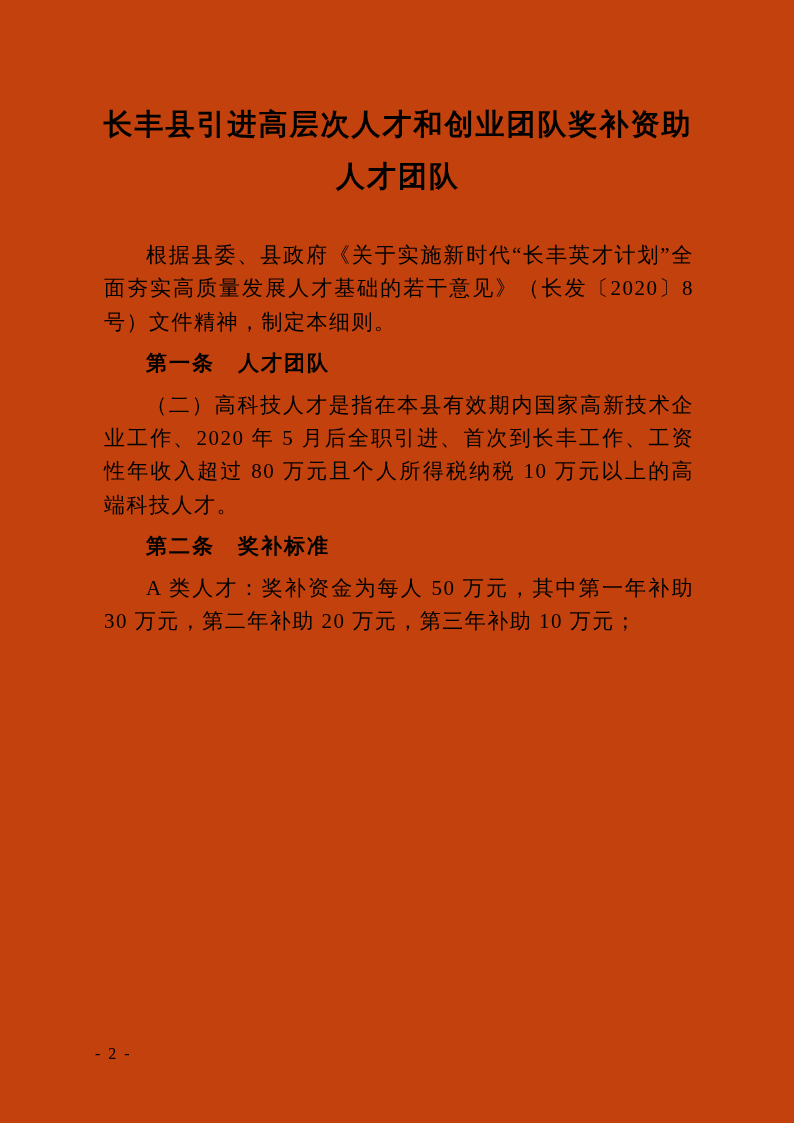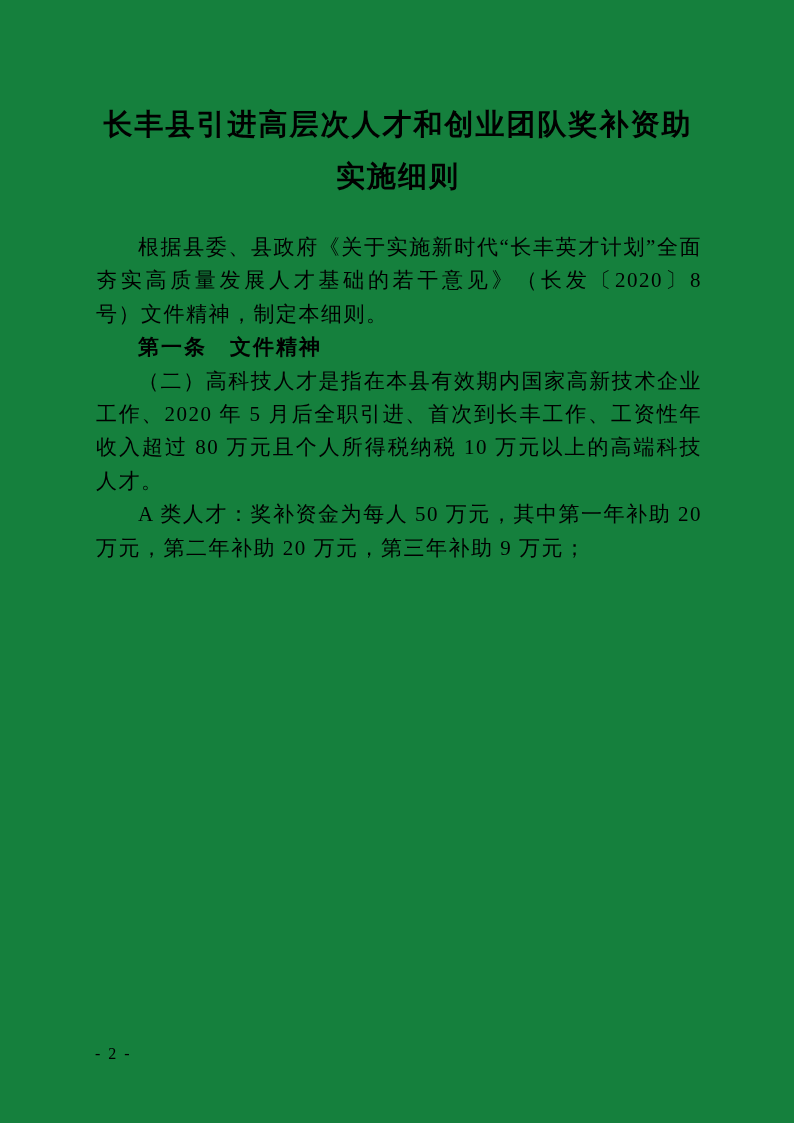--- a/index.html
+++ b/index.html
@@ -4,21 +4,21 @@
 <style>
   html, body {
     margin: 0;
     padding: 0;
     background: #ffffff;
   }
   .page {
     position: relative;
     width: 794px;
     height: 1123px;
-    background: #15803d;
+    background: #c2410c;
     color: #000000;
     overflow: hidden;
     font-family: "Liberation Serif", "DejaVu Serif", serif;
   }
   .doc-title {
     position: absolute;
     top: 98px;
     left: 95px;
     width: 606px;
     text-align: center;
@@ -36,21 +36,21 @@
     position: absolute;
     top: 231px;
     left: 96px;
     width: 606px;
     font-size: 21px;
     line-height: 33.4px;
     letter-spacing: 1.5px;
     text-align: justify;
   }
   .para {
-    margin: 0;
+    margin: 8px;
     padding: 0;
     text-indent: 2em;
   }
   .para.heading {
     font-weight: bold;
     letter-spacing: 2px;
     font-family: "DejaVu Sans", "Liberation Sans", sans-serif;
   }
   .footer-page-number {
     position: absolute;
@@ -61,25 +61,26 @@
     font-family: "Liberation Serif", "DejaVu Serif", serif;
   }
 </style>
 </head>
 <body>
 
 <div class="page">
 
   <div class="doc-title">
     <span class="title-line">长丰县引进高层次人才和创业团队奖补资助</span>
-    <span class="title-line">实施细则</span>
+    <span class="title-line">人才团队</span>
   </div>
 
   <div class="content">
     <p class="para body">根据县委、县政府《关于实施新时代“长丰英才计划”全面夯实高质量发展人才基础的若干意见》（长发〔2020〕8 号）文件精神，制定本细则。</p>
-    <p class="para heading">第一条　文件精神</p>
+    <p class="para heading">第一条　人才团队</p>
     <p class="para body">（二）高科技人才是指在本县有效期内国家高新技术企业工作、2020 年 5 月后全职引进、首次到长丰工作、工资性年收入超过 80 万元且个人所得税纳税 10 万元以上的高端科技人才。</p>
-    <p class="para body">A 类人才：奖补资金为每人 50 万元，其中第一年补助 20 万元，第二年补助 20 万元，第三年补助 9 万元；</p>
+    <p class="para heading">第二条　奖补标准</p>
+    <p class="para body">A 类人才：奖补资金为每人 50 万元，其中第一年补助 30 万元，第二年补助 20 万元，第三年补助 10 万元；</p>
   </div>
 
   <div class="footer-page-number">- 2 -</div>
 
 </div>
 
 </body></html>

